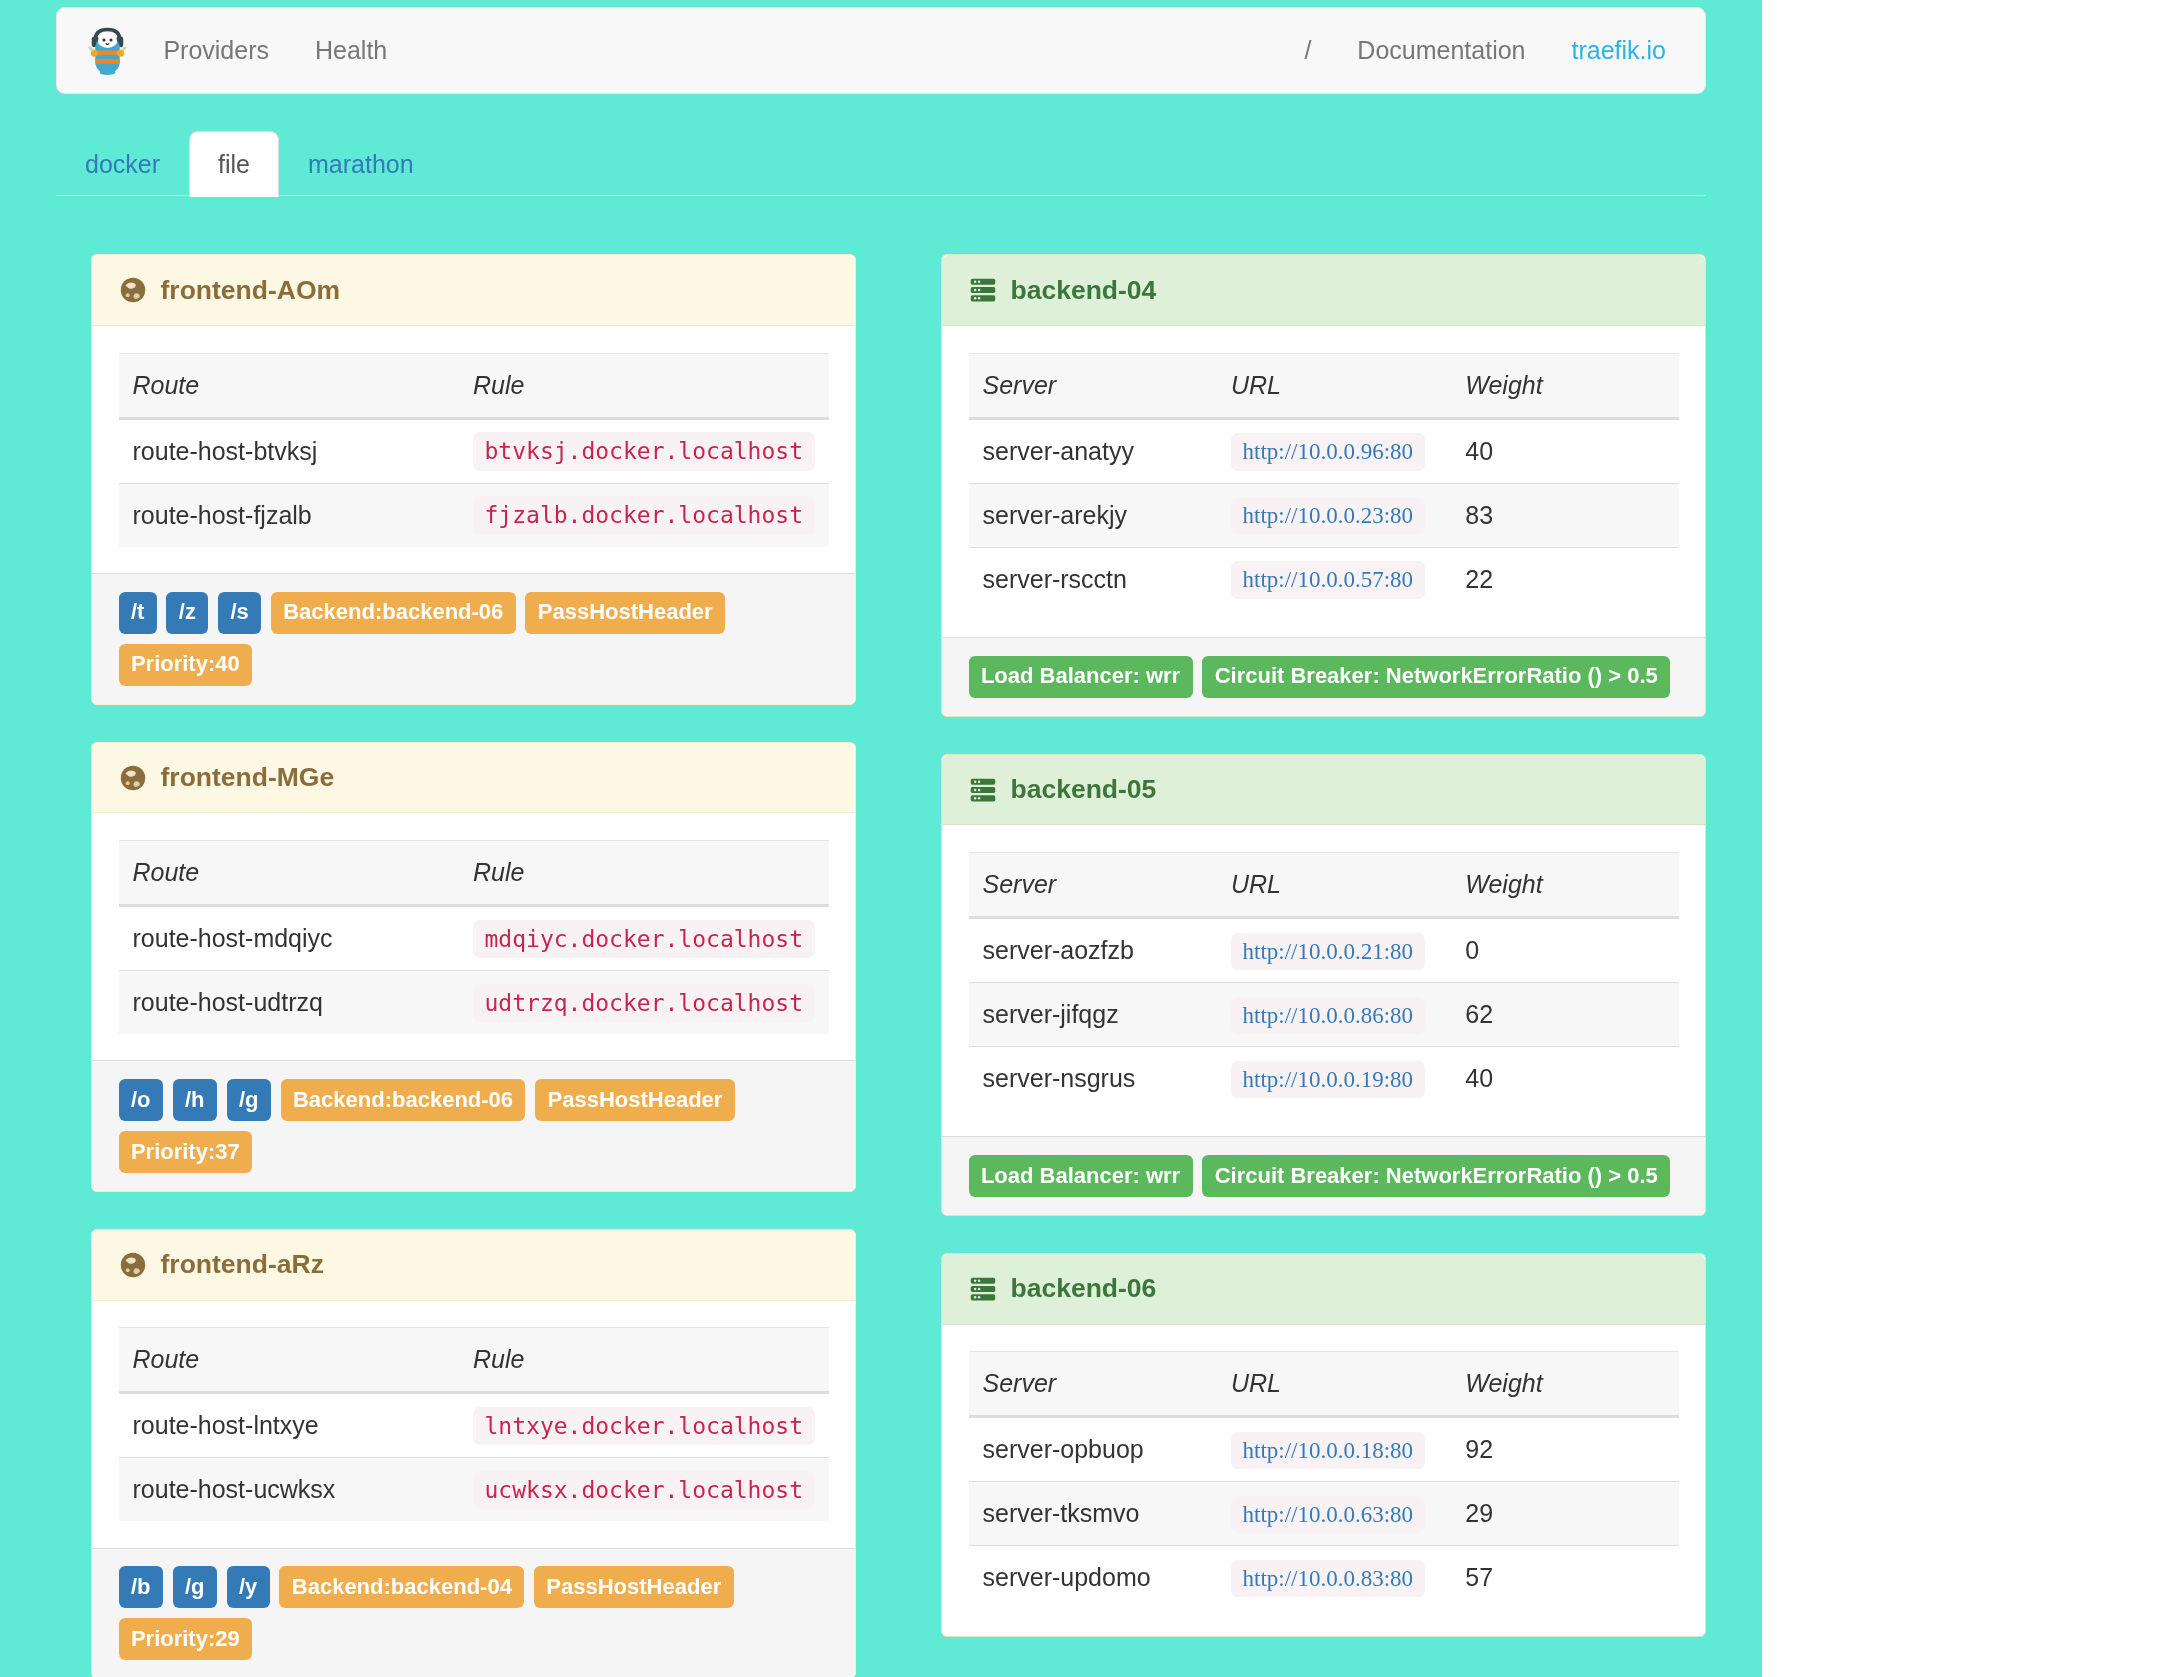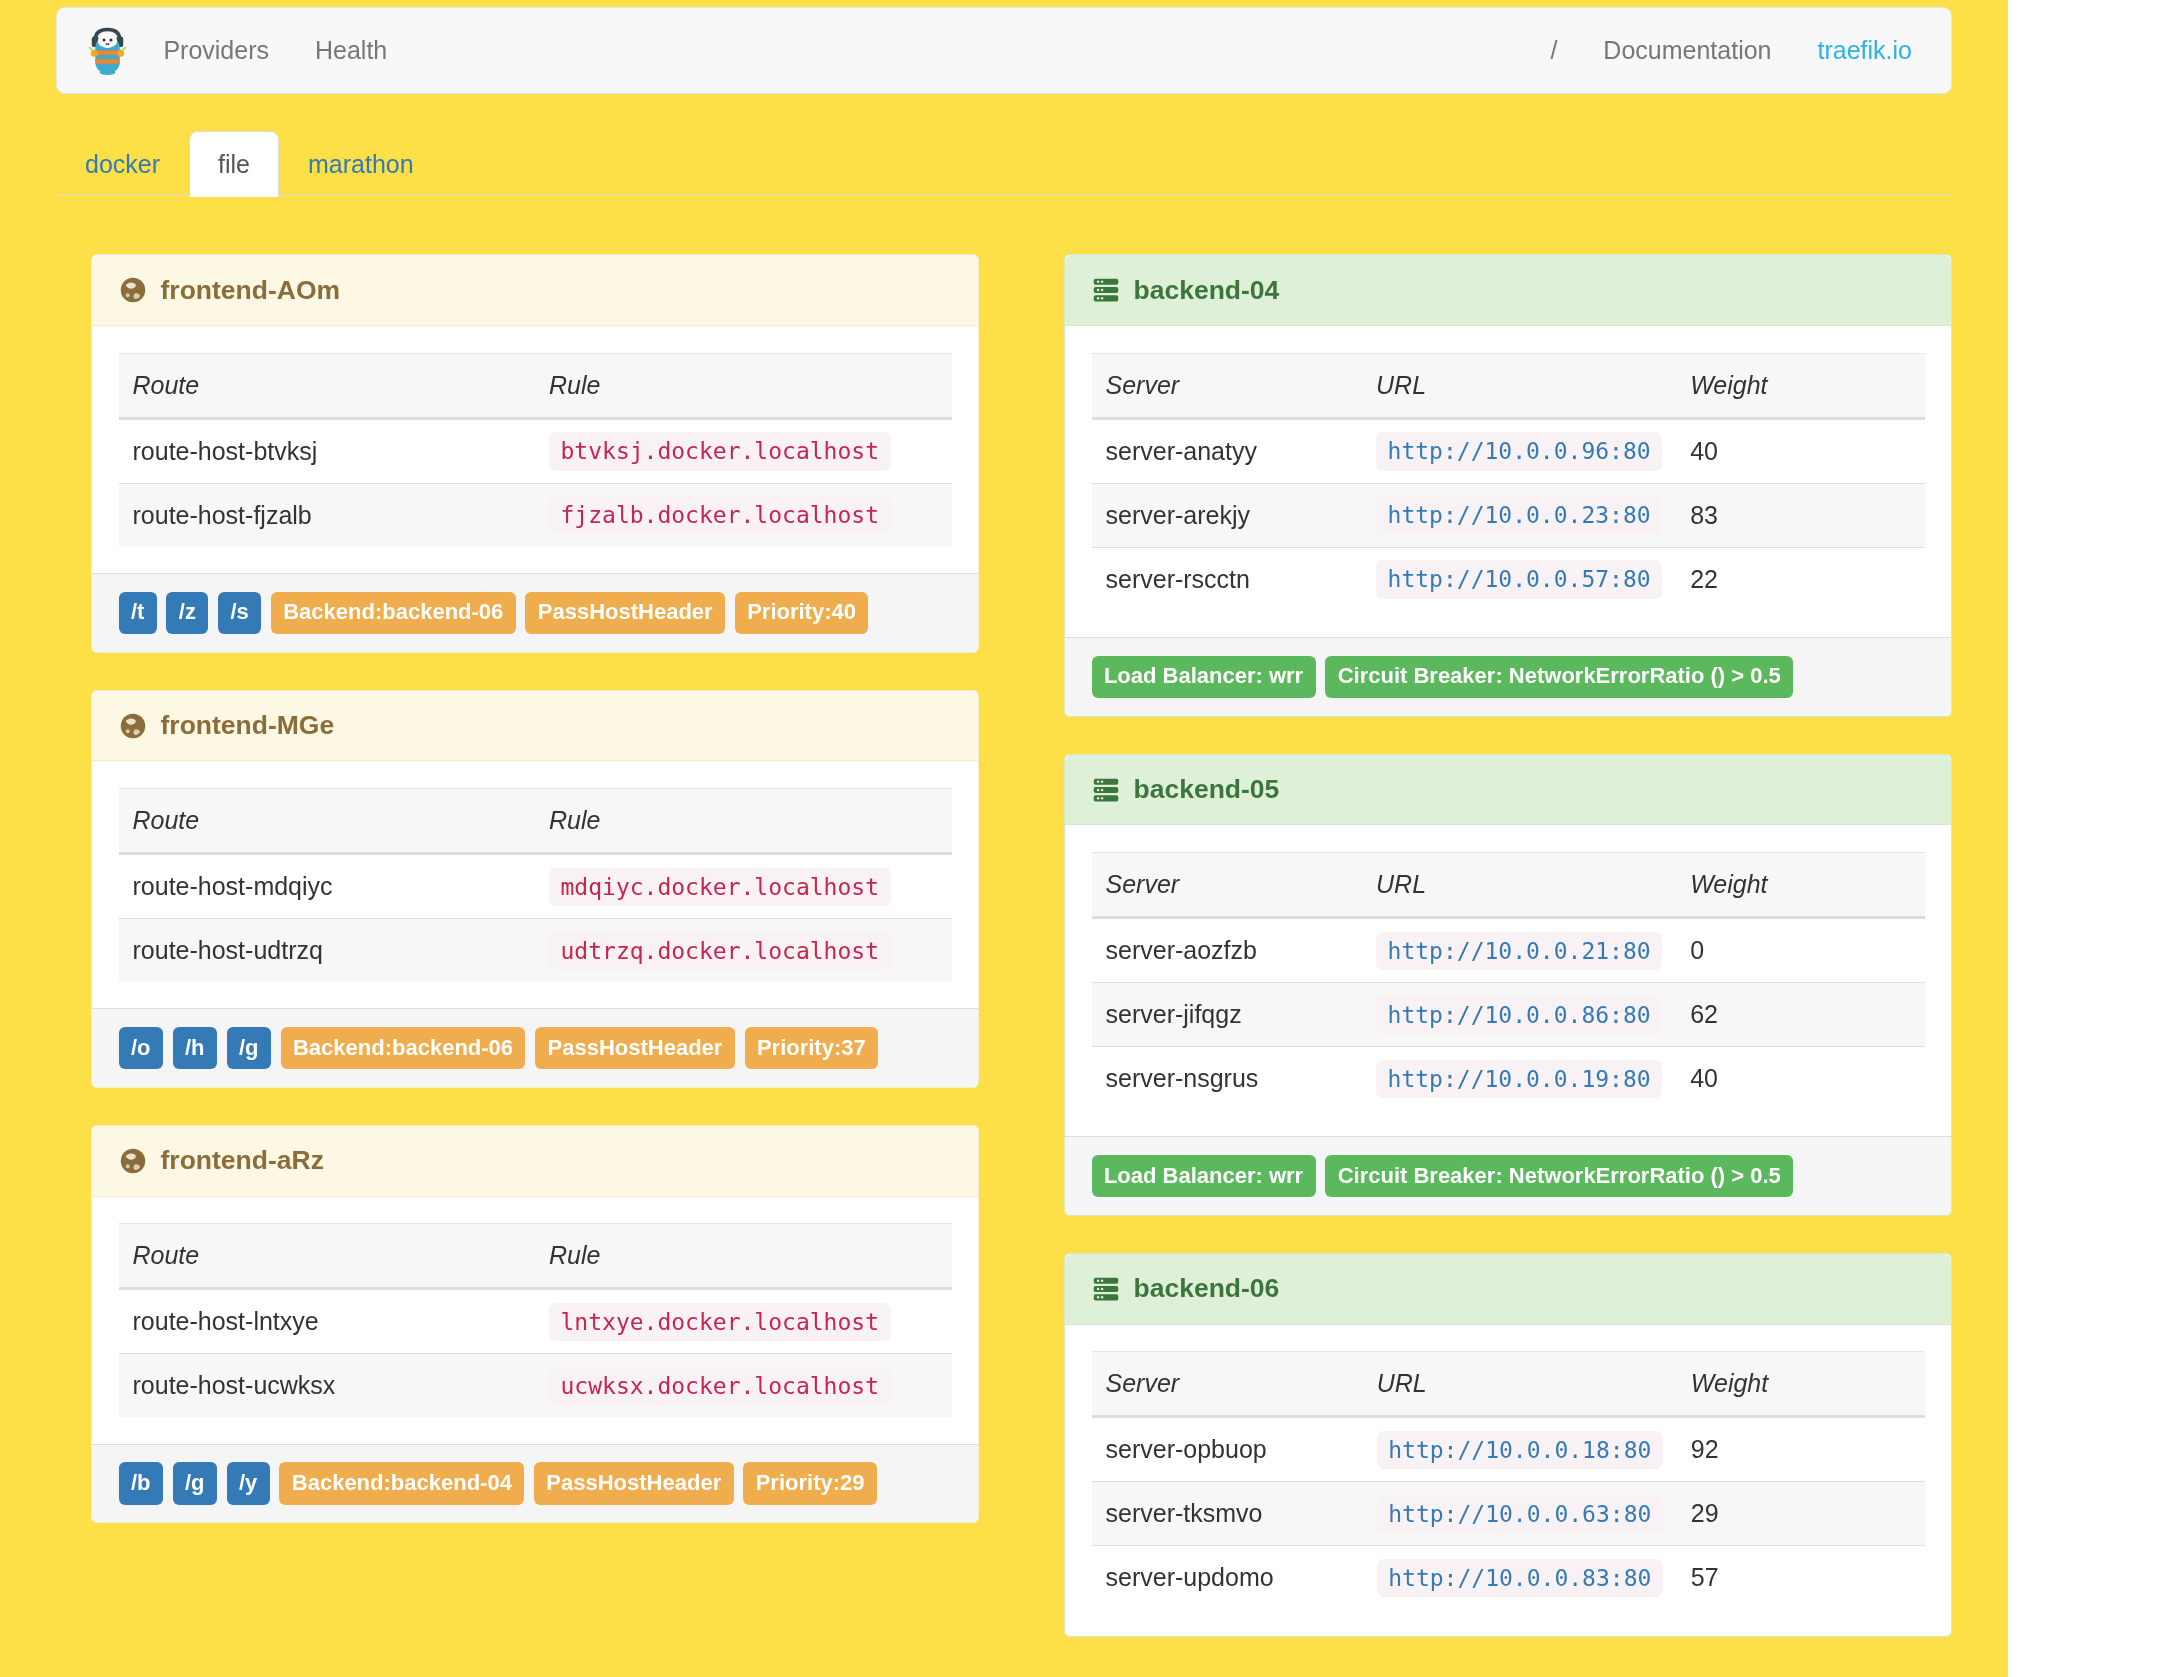--- a/index.html
+++ b/index.html
@@ -1,17 +1,17 @@
 <!DOCTYPE html>
 <html style="font-size:14px"><head>
 <meta charset="utf-8">
 <style>
   html,body { margin:0; padding:0; background:#fff; }
   body { font-family:"Liberation Sans", sans-serif; font-size:25px; color:#333; }
-  .viewport { width:2008px; height:1678px; overflow:hidden; position:relative; background:#fde047; }
+  .viewport { width:1762px; height:1678px; overflow:hidden; position:relative; background:#5eead4; }
   .shell { padding:0 56px; }
 
   
   .navbar { margin-top:7px; background:#f8f8f8; border:1.8px solid #e7e7e7; border-radius:8.8px;
             height:85px; display:flex; align-items:center; justify-content:space-between; padding:0 16px; }
   .nav-group { display:flex; align-items:center; }
   .brand { display:flex; align-items:center; padding:0 12.4px 0 14px; cursor:pointer; }
   .nav-link { color:#777; padding:0 23px; text-decoration:none; cursor:pointer; }
   .nav-link.bright { color:#2cb1e9; }
 
@@ -48,21 +48,21 @@
   thead tr { background:#f7f7f7; }
   thead th { border-top:1.8px solid #e5e5e5; border-bottom:3.5px solid #ddd; }
   tbody td { border-top:1.8px solid #ddd; }
   tbody tr:nth-child(even) { background:#f7f7f7; }
 
   .ft-col-route { width:50%; } .ft-col-rule { width:50%; }
   .bk-col-server { width:35%; } .bk-col-url { width:33%; } .bk-col-weight { width:32%; }
 
   code.chip { font-family:"DejaVu Sans Mono", monospace; font-size:23px; padding:6.2px 11.5px;
               border-radius:7px; background:#f9f2f4; color:#c7254e; white-space:nowrap; }
-  code.chip.url { color:#337ab7; cursor:pointer; }
+  code.chip.url { color:#337ab7; cursor:pointer;font-family:Liberation Serif, serif; }
 
   .panel-footer { padding:17.6px 26.5px; background:#f5f5f5; border-top:1.8px solid #ddd;
                   border-radius:0 0 7px 7px; display:flex; flex-wrap:wrap; gap:9.7px; align-items:center; }
   .label { display:inline-block; color:#fff; font-weight:bold; font-size:22px; line-height:1;
            padding:9.7px 12.4px 10.6px; border-radius:6.2px; }
   .label.primary { background:#337ab7; }
   .label.warn { background:#f0ad4e; }
   .label.ok { background:#5cb85c; }
 
   .icon { display:inline-flex; flex:none; }

